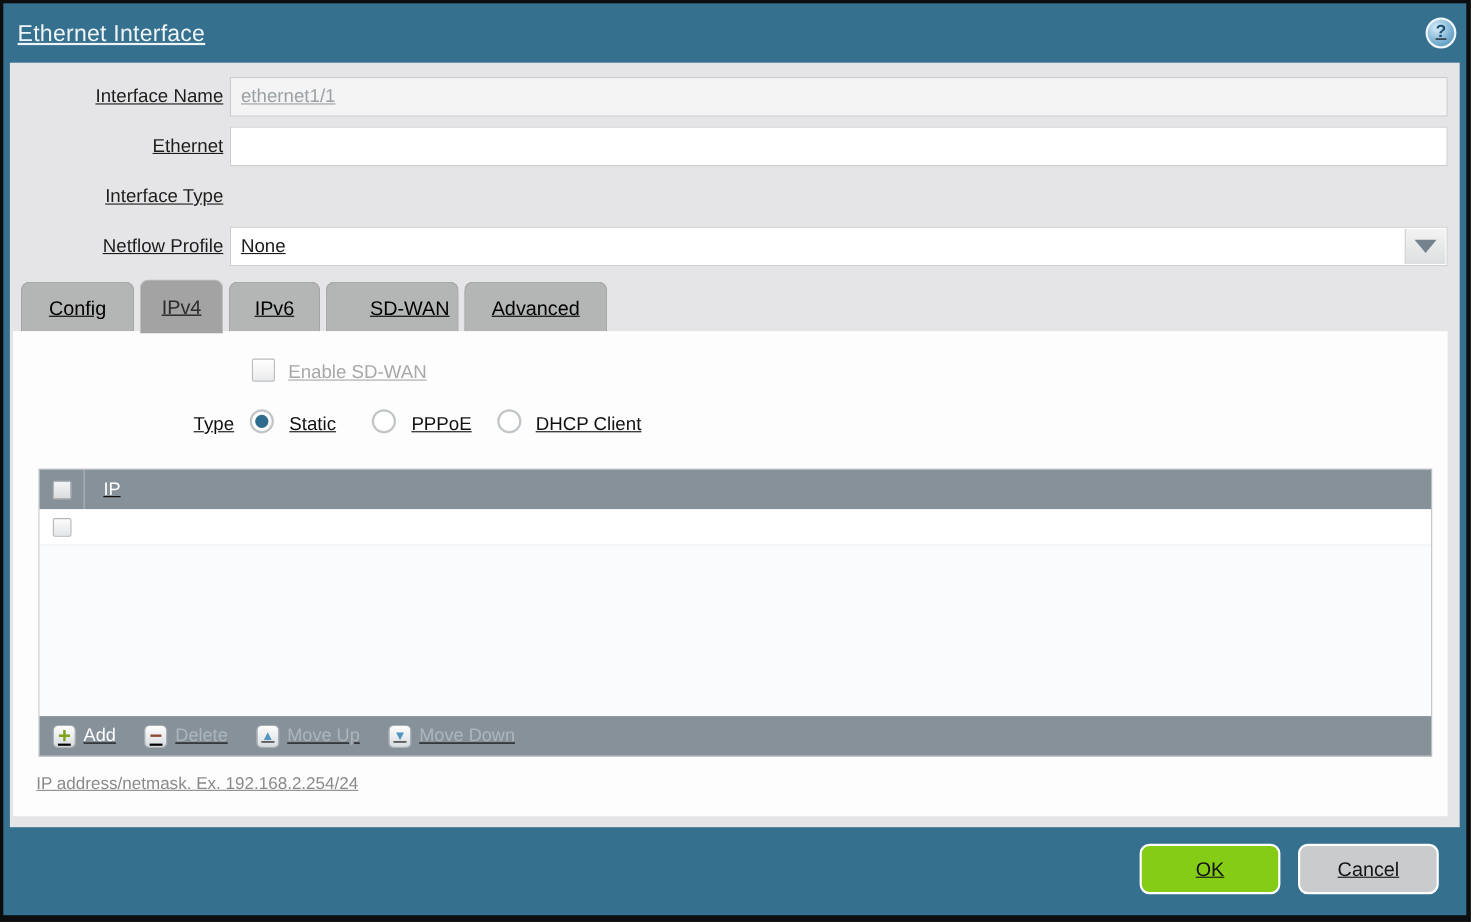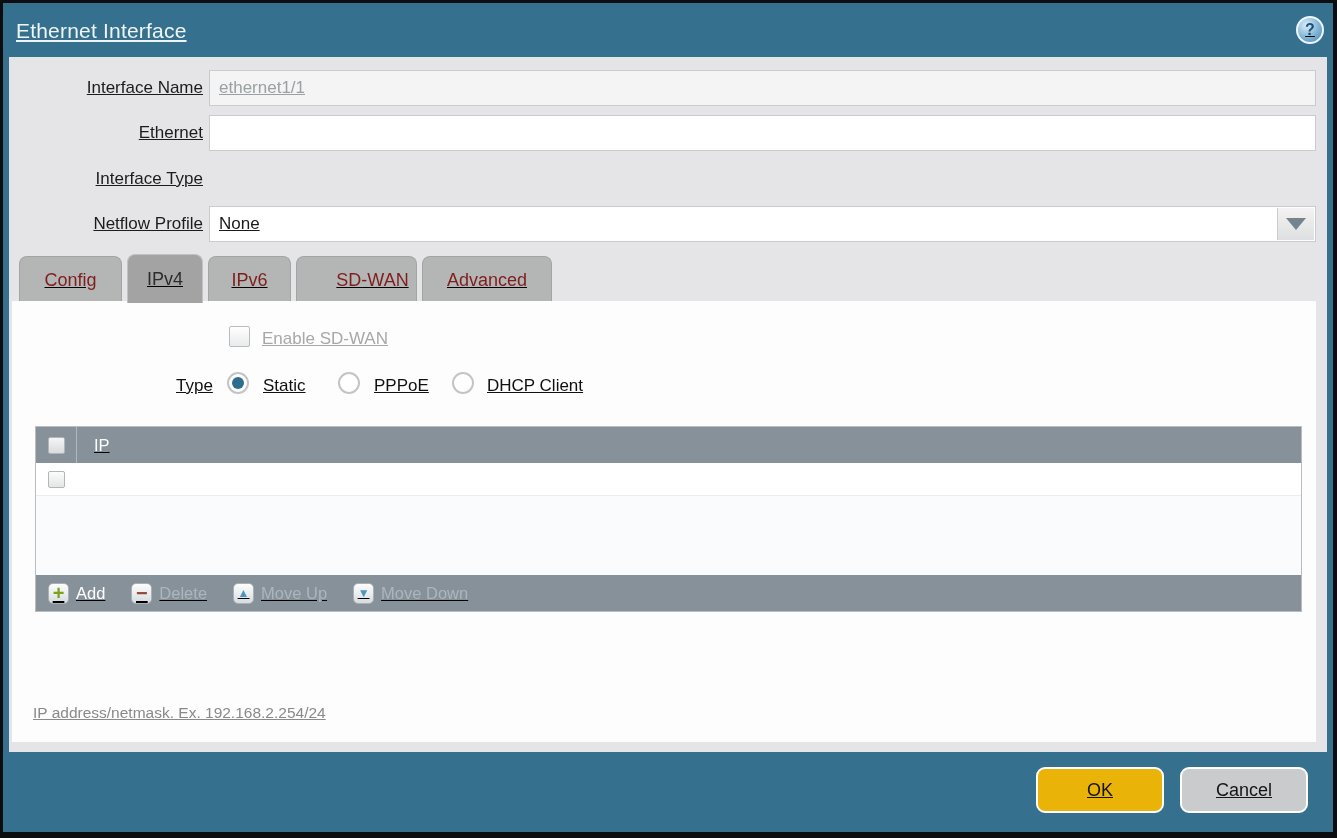--- a/index.html
+++ b/index.html
@@ -24,37 +24,37 @@
   .disabled-field{background:#f4f4f5;color:#9aa0a3;}
   .dd-btn{position:absolute;top:1px;right:1px;bottom:1px;width:37px;cursor:pointer;
           background:linear-gradient(#f3f3f3,#dedfe0);border-left:1px solid #c9ccce;
           display:flex;align-items:center;justify-content:center;}
   .tri-down{width:0;height:0;border-left:10px solid transparent;border-right:10px solid transparent;
             border-top:12px solid #75838f;}
 
   
   .tabs{left:19px;top:254px;display:flex;gap:5px;align-items:flex-end;}
   .tab{height:47px;border-radius:8px 8px 0 0;background:#b4b6b5;border:1px solid #a3a5a4;border-bottom:none;
-       display:flex;align-items:center;justify-content:center;font-size:18px;color:#7f1d1d;cursor:pointer;}
+       display:flex;align-items:center;justify-content:center;font-size:18px;color:#000000;cursor:pointer;}
   .tab.active{background:#a3a3a3;border-color:#c2c2c2;height:49px;color:#2c2c2c;position:relative;z-index:3;}
 
   .panel{left:12px;top:301px;width:1304px;height:441px;background:#fdfdfd;z-index:1;}
 
   
   .cbx{width:21px;height:21px;border:1px solid #b9bcbe;border-radius:2px;
        background:linear-gradient(#ffffff,#e9eaeb);cursor:pointer;}
   .gray-label{font-size:17px;color:#a8a8a8;}
   .radio{width:22px;height:22px;border-radius:50%;border:2px solid #c2c5c7;background:#fff;cursor:pointer;
          display:flex;align-items:center;justify-content:center;}
   .radio .dot{width:12px;height:12px;border-radius:50%;background:#2F6C8E;display:none;}
   .radio.selected .dot{display:block;}
   .opt-label{font-size:17px;color:#101010;}
 
   
-  .tbl{left:35px;top:426px;width:1267px;height:186px;display:flex;flex-direction:column;
+  .tbl{left:35px;top:426px;width:1267px;height:262px;display:flex;flex-direction:column;
        border:1px solid #b9bdc0;background:#fafbfd;}
   .tbl-head{height:36px;background:#87919A;display:flex;align-items:center;flex:none;}
   .cb-cell{width:40px;display:flex;align-items:center;justify-content:center;flex:none;}
   .sep{width:1px;height:100%;background:rgba(255,255,255,.35);flex:none;}
   .th-ip{color:#fff;font-size:16.5px;padding-left:17px;}
   .tbl-row{height:33px;background:#fff;display:flex;align-items:center;border-bottom:1px solid #ededed;flex:none;cursor:pointer;}
   .row-cbx{width:17px;height:17px;border:1px solid #b3b6b8;border-radius:2px;background:linear-gradient(#fcfcfc,#e4e5e6);cursor:pointer;}
   .td-ip{color:#2f2f2f;font-size:16.5px;padding-left:17px;}
   .tbl-fill{flex:1;background:#fafbfd;}
   .tbl-bar{height:36px;background:#87919A;display:flex;align-items:center;padding-left:12px;gap:26px;flex:none;}
@@ -67,21 +67,21 @@
   .bar-btn.disabled .bar-lbl{color:#adb5bc;}
   .ico-plus{color:#7FA11C;font-size:20px;}
   .ico-minus{color:#8F4A3A;font-size:20px;}
   .ico-arrow{color:#4E96BF;font-size:12px;}
 
   .hint{left:33px;top:704px;font-size:15.5px;color:#8a8a8a;}
 
   
   .btn{top:767px;width:128px;height:46px;border-radius:9px;border:2px solid #ffffff;
        display:flex;align-items:center;justify-content:center;font-size:18px;color:#141414;cursor:pointer;}
-  .btn-ok{left:1036px;background:#eab308;}
+  .btn-ok{left:1036px;background:#84cc16;}
   .btn-cancel{left:1180px;background:#c9cbcd;}
 </style>
 </head>
 <body>
 
 <div class="stage">
   <div class="frame"></div>
   <div class="body-bg"></div>
 
   <div class="abs title-text">Ethernet Interface</div>

